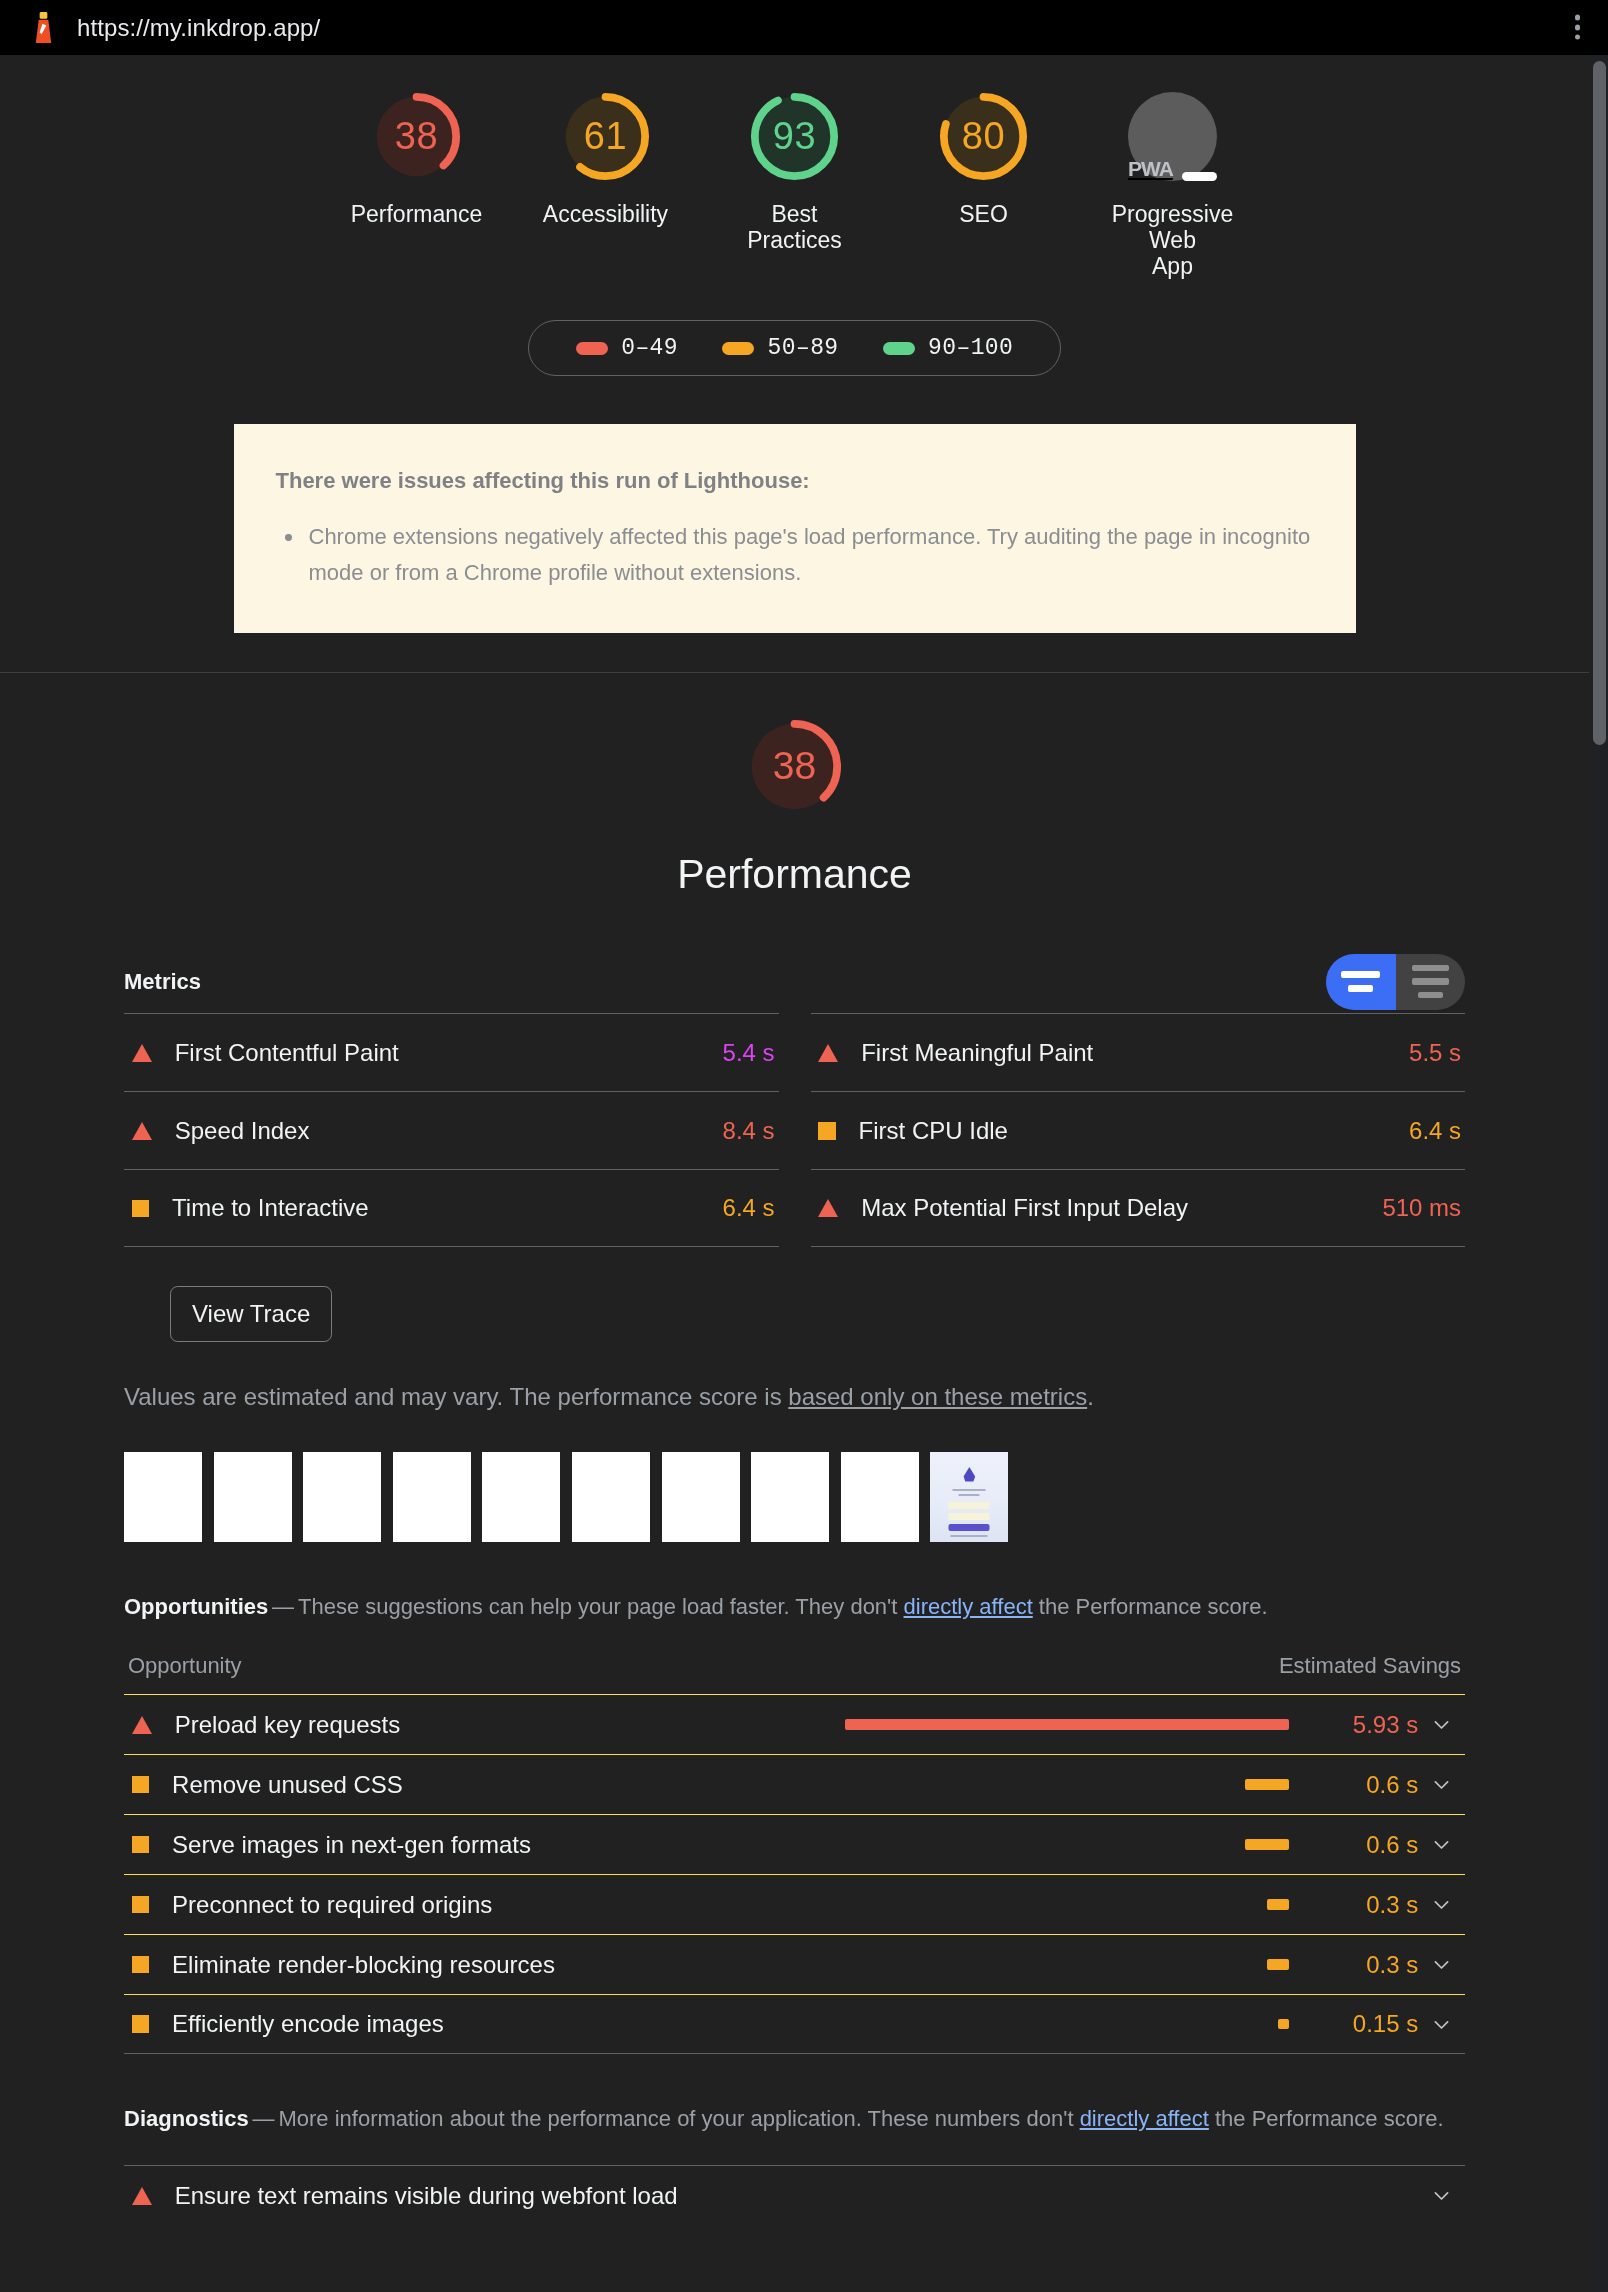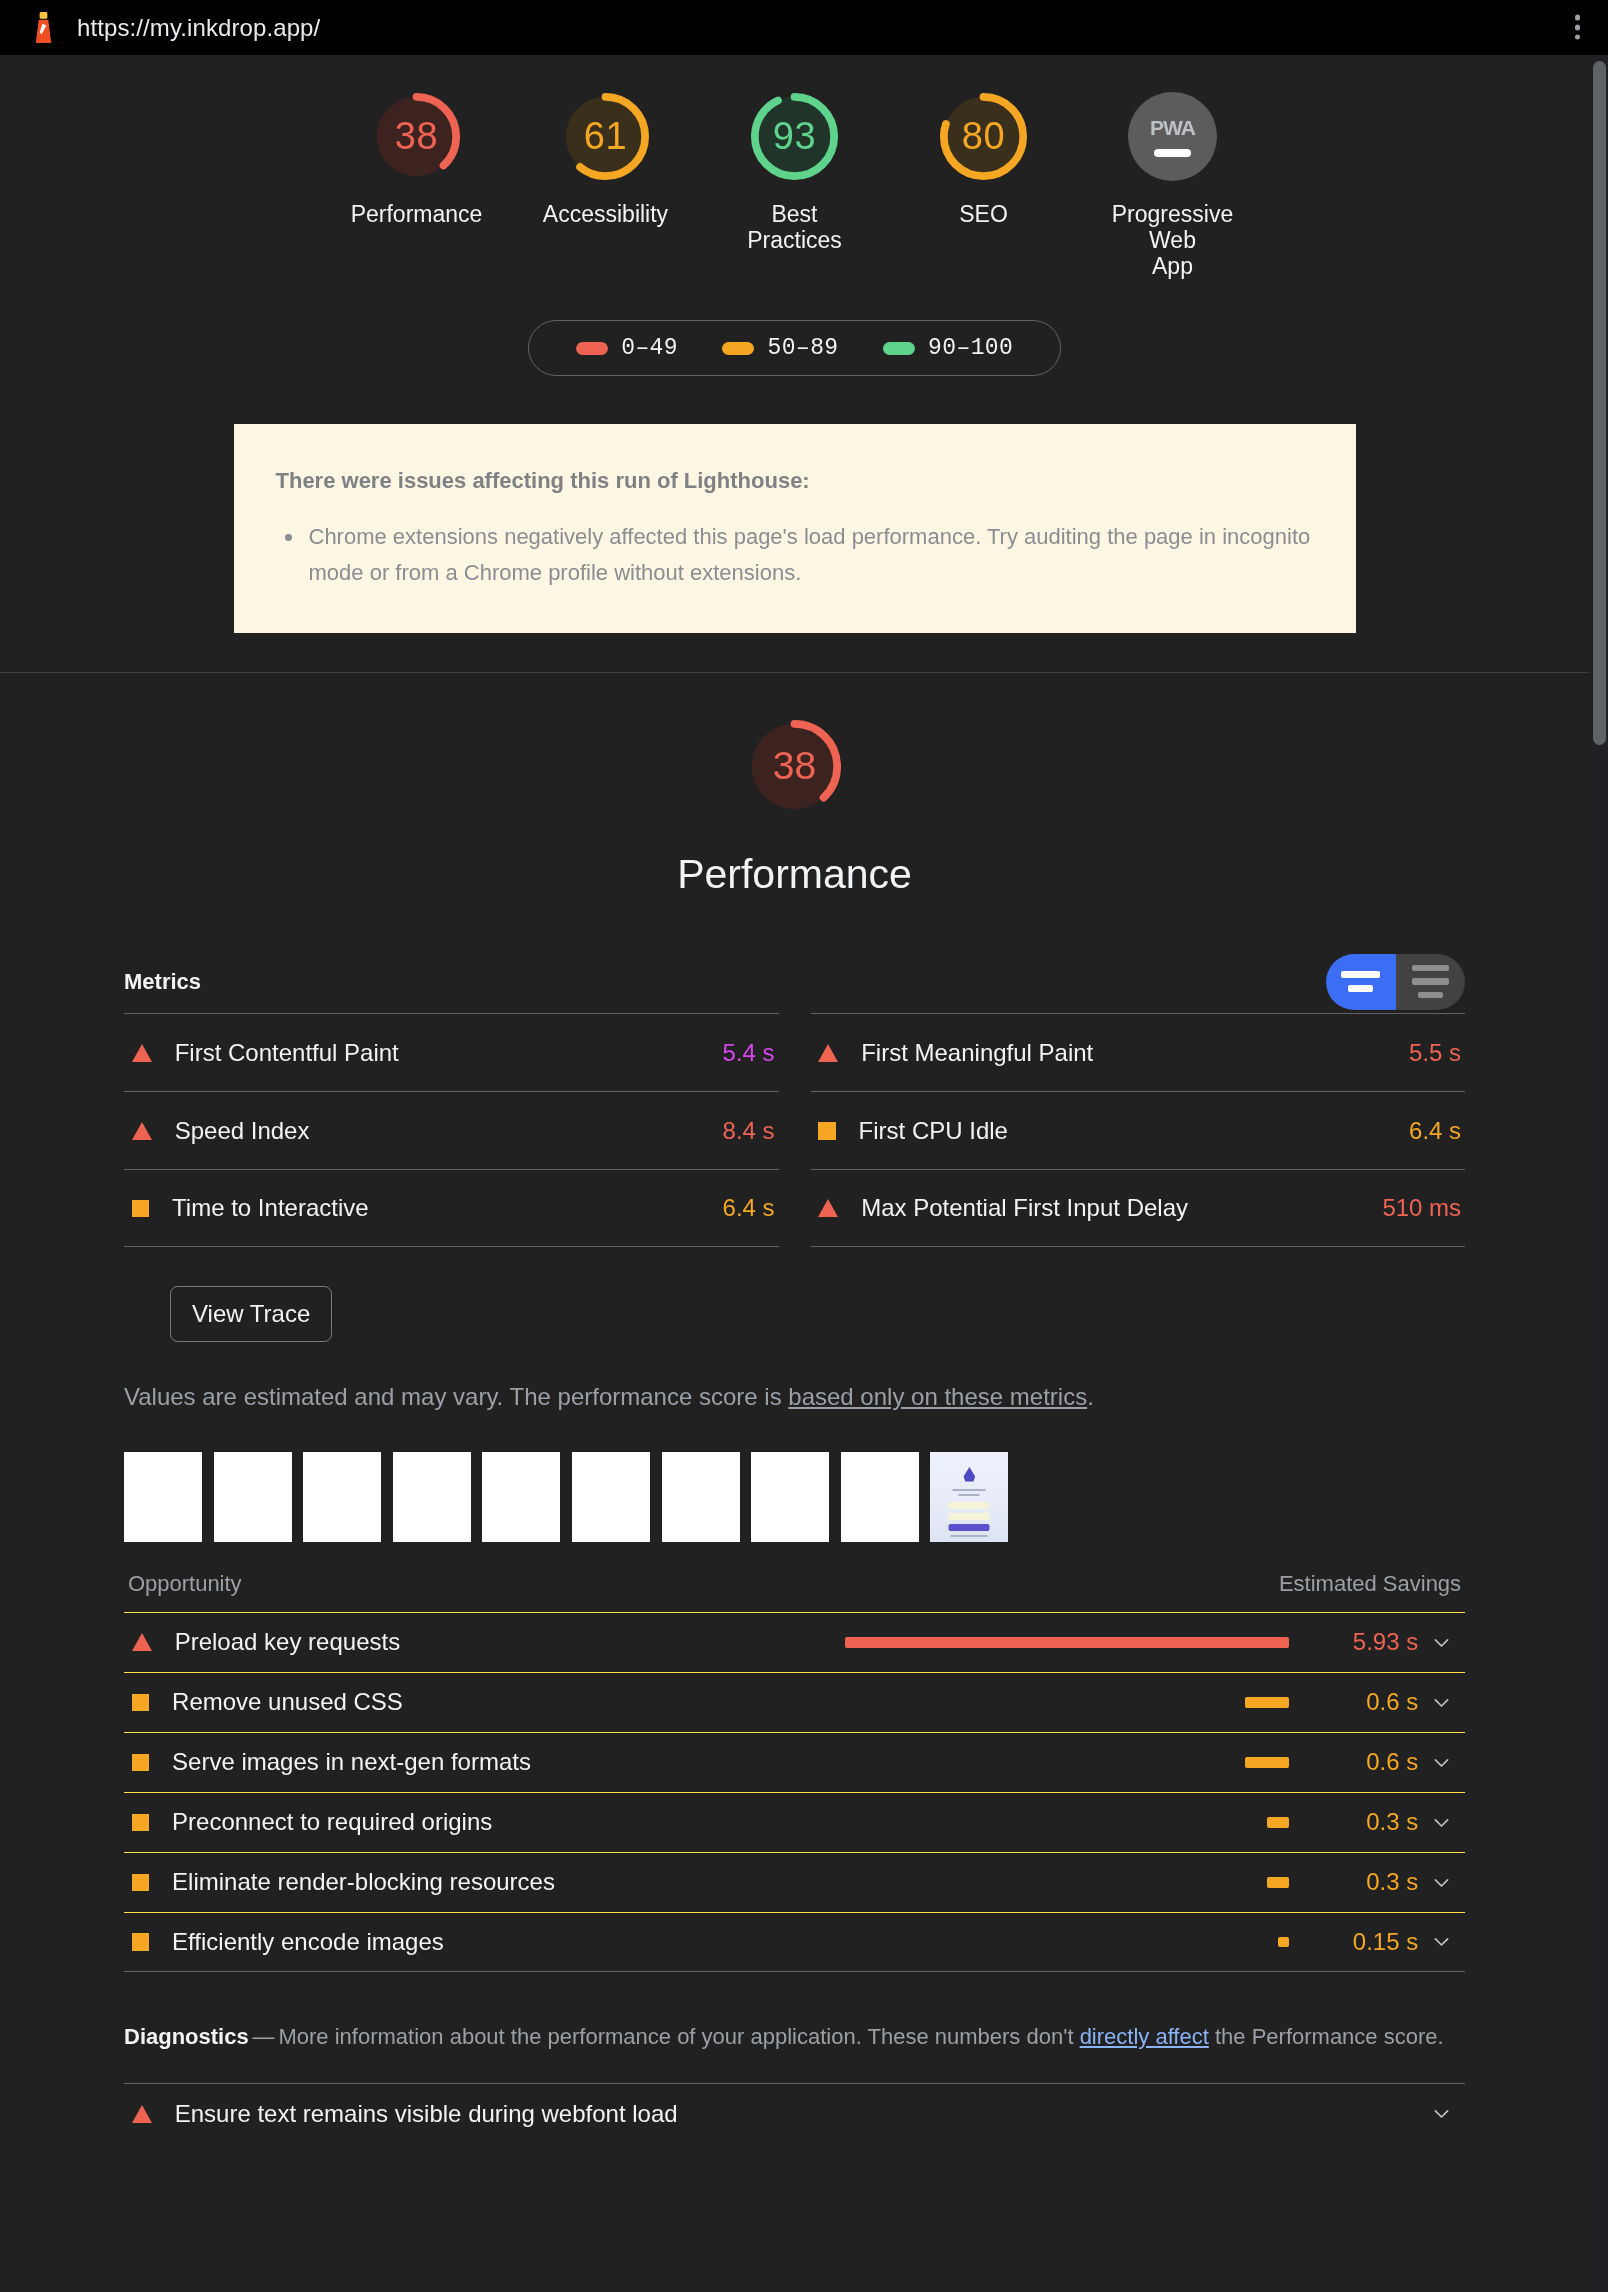--- a/index.html
+++ b/index.html
@@ -94,24 +94,25 @@
     color: #f1f3f4;
     text-align: center;
     line-height: 1.12;
     font-weight: 400;
   }
 
   .pwa-badge {
     width: 89px; height: 89px;
     border-radius: 50%;
     background: #5c5c5c;
-    display: flex; flex-direction: column;
-    align-items: center; justify-content: center;
+    display: flex; 
+    align-items: flex-end; justify-content: center;
     gap: 8.7px;
     margin-bottom: 21px;
+    text-decoration: underline;
   }
   .pwa-badge .pwa-text {
     font-size: 21px;
     font-weight: 700;
     color: #bdc1c6;
     letter-spacing: -1px;
   }
   .pwa-badge .pwa-dash {
     width: 37px; height: 8.7px;
     border-radius: 4.8px;
@@ -580,20 +581,23 @@
               <span class="drop"></span>
       <span class="ln t1"></span>
       <span class="ln t2"></span>
       <span class="ln fld1"></span>
       <span class="ln fld2"></span>
       <span class="ln btn"></span>
       <span class="ln t3"></span>
             </div>
           </div>
 
+        <div class="section-desc">
+          <b>Opportunities</b><span class="dash">—</span><span>These suggestions can help your page load faster. They don't </span><a class="blue-link">directly affect</a><span> the Performance score.</span>
+        </div>
 
         <div id="opp-table">
           <div id="opp-head">
             <span>Opportunity</span>
             <span>Estimated Savings</span>
           </div>
           <div id="opp-rows">
               <div class="opp-row">
                 <span class="sev fail"></span>
      <span class="opp-title">Preload key requests</span>

